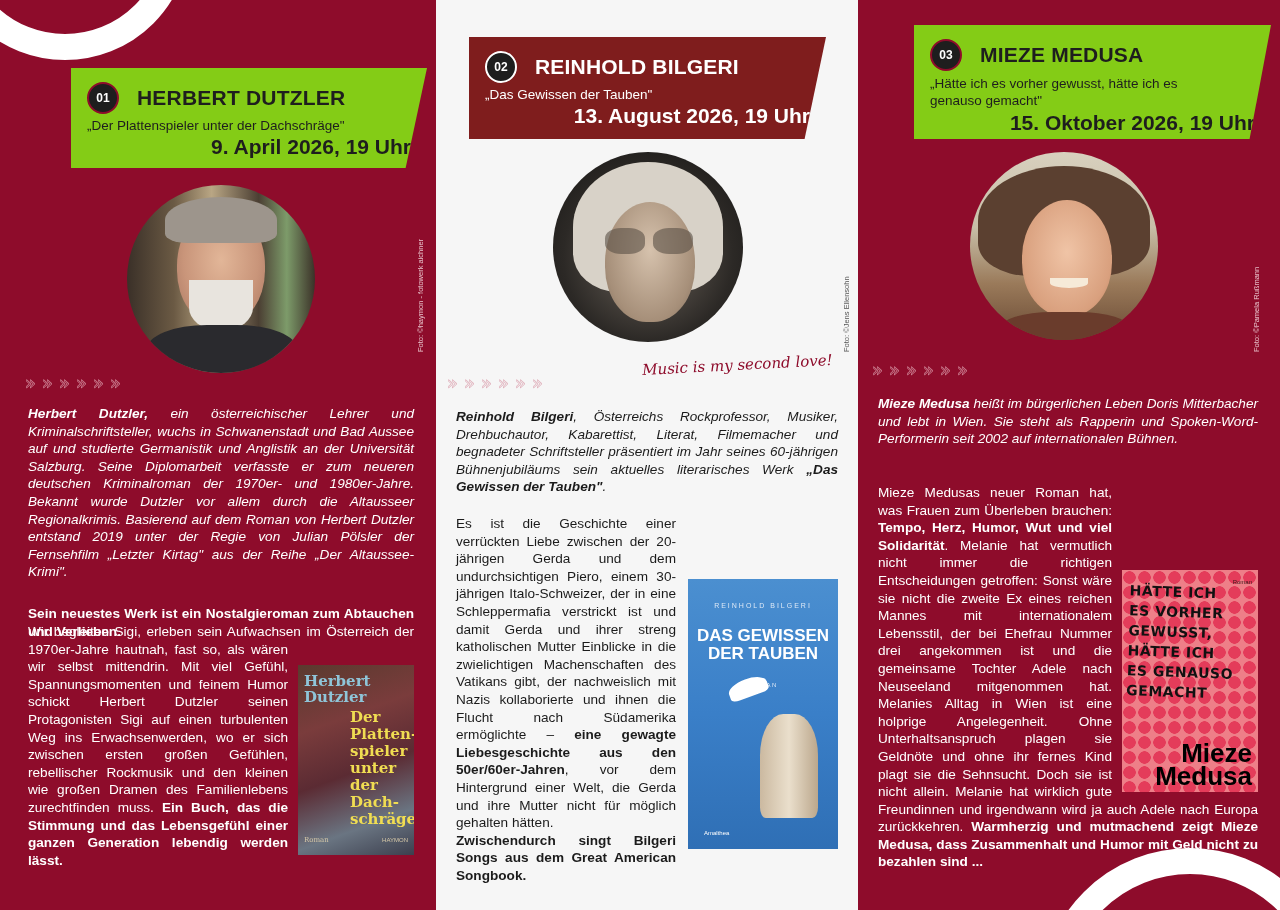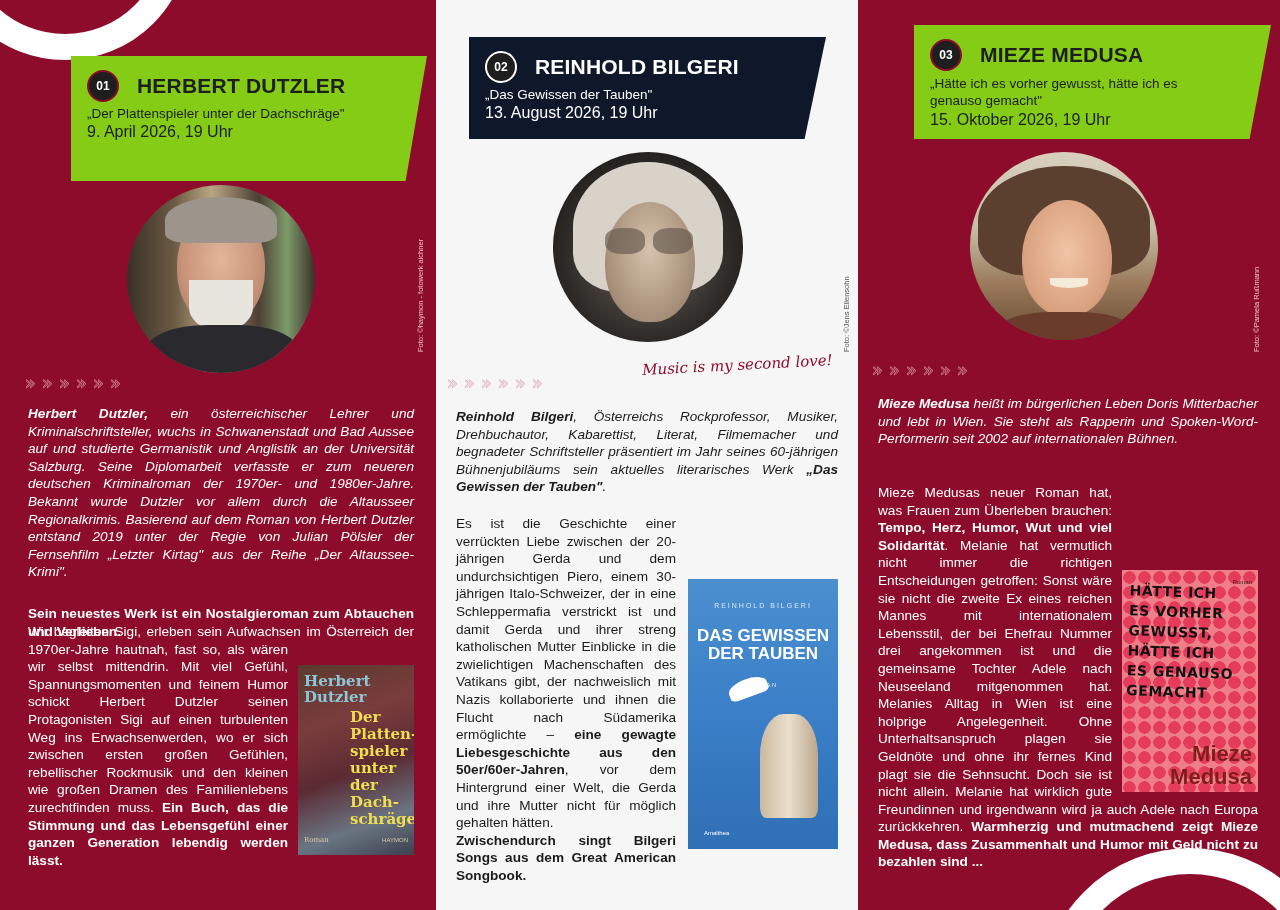--- a/index.html
+++ b/index.html
@@ -10,27 +10,27 @@
   .panel.p1 { left: 0; width: 434px; background: #8e0c2b; color: #fff; }
   .panel.p2 { left: 434px; width: 426px; background: #f6f6f6; color: #1b1b1b; border-left: 2px solid #8e0c2b; border-right: 2px solid #8e0c2b; }
   .panel.p3 { left: 860px; width: 420px; background: #8e0c2b; color: #fff; }
 
   .ring { position: absolute; border-radius: 50%; border: 26px solid #fff; }
   .ring.tl { left: -60px; top: -190px; width: 250px; height: 250px; }
 
   
   .banner { position: absolute; padding: 14px 16px 10px 16px; clip-path: polygon(0 0, 100% 0, 94% 100%, 0 100%); }
   .banner.light { background: #84cc16; color: #1e1e1e; margin-left: 27px; }
-  .banner.dark { background: #0f172a; color: #fff; }
+  .banner.dark { background: #7f1d1d; color: #fff; }
   .banner .row { display: flex; align-items: center; gap: 18px; }
   .badge { width: 32px; height: 32px; border-radius: 50%; background: #1e1e1e; color: #fff; font-family: "Liberation Sans", sans-serif; font-weight: bold; font-size: 12px; display: flex; align-items: center; justify-content: center; border: 2px solid #8e0c2b; }
   .banner.dark .badge { border-color: #fff; }
   .name { font-family: "Liberation Sans", sans-serif; font-weight: bold; font-size: 21px; letter-spacing: 0.2px; }
   .title { font-family: "Liberation Sans", sans-serif; font-size: 13.5px; margin-top: 4px; }
-  .date { font-family: "Liberation Sans", sans-serif; font-weight: normal; font-size: 16px; margin-top: 2px; }
+  .date { font-family: "Liberation Sans", sans-serif; font-weight: bold; font-size: 21px; margin-top: 2px; text-align: right; }
 
   
   .portrait { position: absolute; border-radius: 50%; overflow: hidden; }
   .portrait .bg { position: absolute; inset: 0; }
   .face { position: absolute; border-radius: 50% 50% 46% 46%; }
   .credit { position: absolute; font-family: "Liberation Sans", sans-serif; font-size: 7.5px; white-space: nowrap; transform: rotate(-90deg); transform-origin: left top; }
 
   .chevrons { position: absolute; display: flex; gap: 6px; }
   .chev { font-family: "DejaVu Sans", sans-serif; font-size: 18px; line-height: 18px; opacity: 0.75; -webkit-text-stroke: 0.6px currentColor; color: transparent; }
   .p1 .chev, .p3 .chev { -webkit-text-stroke-color: #e9b6c2; }
@@ -46,21 +46,21 @@
   .book { position: absolute; overflow: hidden; font-family: "DejaVu Serif", serif; }
 </style>
 </head>
 <body>
 
 <div class="ring tl"></div>
 
 <section class="panel p1">
   <div class="ring" style="left:-60px;top:-190px;width:250px;height:250px;"></div>
 
-  <div class="banner light" style="left:44px;top:56px;width:356px;height:125px;">
+  <div class="banner light" style="left:44px;top:68px;width:356px;height:100px;">
     <div class="row">
       <span class="badge">01</span>
       <span class="name">HERBERT DUTZLER</span>
     </div>
     <div class="title">„Der Plattenspieler unter der Dachschräge"</div>
     <div class="date">9. April 2026, 19 Uhr</div>
   </div>
 
   <div class="portrait" style="left:127px;top:185px;width:188px;height:188px;">
     <div class="bg" style="background:linear-gradient(90deg,#3a3028 0%,#6b5a44 25%,#b9a684 45%,#4b3f33 70%,#7d9b6a 85%,#3b3128 100%);"></div>
@@ -196,21 +196,21 @@
       <div style="position:absolute;inset:0;background-image:radial-gradient(circle,#e43c5a 6px,transparent 6.5px);background-size:15px 15px;"></div>
       <div style="position:absolute;right:6px;top:4px;font-size:6px;color:#3a1a1a;font-family:'Liberation Sans',sans-serif;">Roman</div>
       <div style="position:absolute;left:6px;top:12px;font-family:'DejaVu Sans',sans-serif;font-weight:bold;font-size:14px;line-height:20px;color:#111;letter-spacing:0.5px;transform:rotate(2deg);">
         <div>HÄTTE ICH</div>
         <div>ES VORHER</div>
         <div>GEWUSST,</div>
         <div>HÄTTE ICH</div>
         <div>ES GENAUSO</div>
         <div>GEMACHT</div>
       </div>
-      <div style="position:absolute;right:6px;bottom:4px;text-align:right;font-family:'Liberation Sans',sans-serif;font-weight:bold;font-size:22px;line-height:23px;color:#7f1d1d;margin-top:36px;">
+      <div style="position:absolute;right:6px;bottom:4px;text-align:right;font-family:'Liberation Sans',sans-serif;font-weight:bold;font-size:26px;line-height:23px;color:#000000;margin-top:36px;">
         <div>Mieze</div>
         <div>Medusa</div>
       </div>
     </div>
     <p><span>Mieze Medusas neuer Roman hat, was Frauen zum Überleben brauchen: </span><b>Tempo, Herz, Humor, Wut und viel Solidarität</b><span>. Melanie hat vermutlich nicht immer die richtigen Entscheidungen getroffen: Sonst wäre sie nicht die zweite Ex eines reichen Mannes mit internationalem Lebensstil, der bei Ehefrau Nummer drei angekommen ist und die gemeinsame Tochter Adele nach Neuseeland mitgenommen hat. Melanies Alltag in Wien ist eine holprige Angelegenheit. Ohne Unterhaltsanspruch plagen sie Geldnöte und ohne ihr fernes Kind plagt sie die Sehnsucht. Doch sie ist nicht allein. Melanie hat wirklich gute Freundinnen und irgendwann wird ja auch Adele nach Europa zurückkehren. </span><b>Warmherzig und mutmachend zeigt Mieze Medusa, dass Zusammenhalt und Humor mit Geld nicht zu bezahlen sind ...</b></p>
   </div>
 
   <div class="ring" style="left:180px;top:848px;width:300px;height:300px;"></div>
 </section>
 

